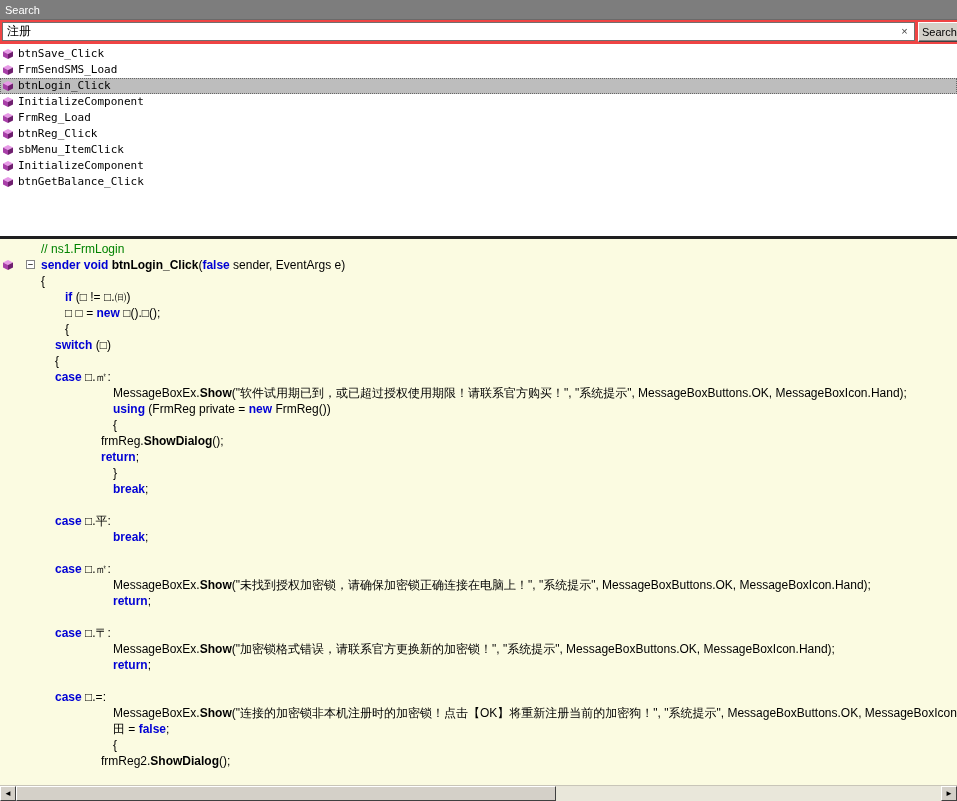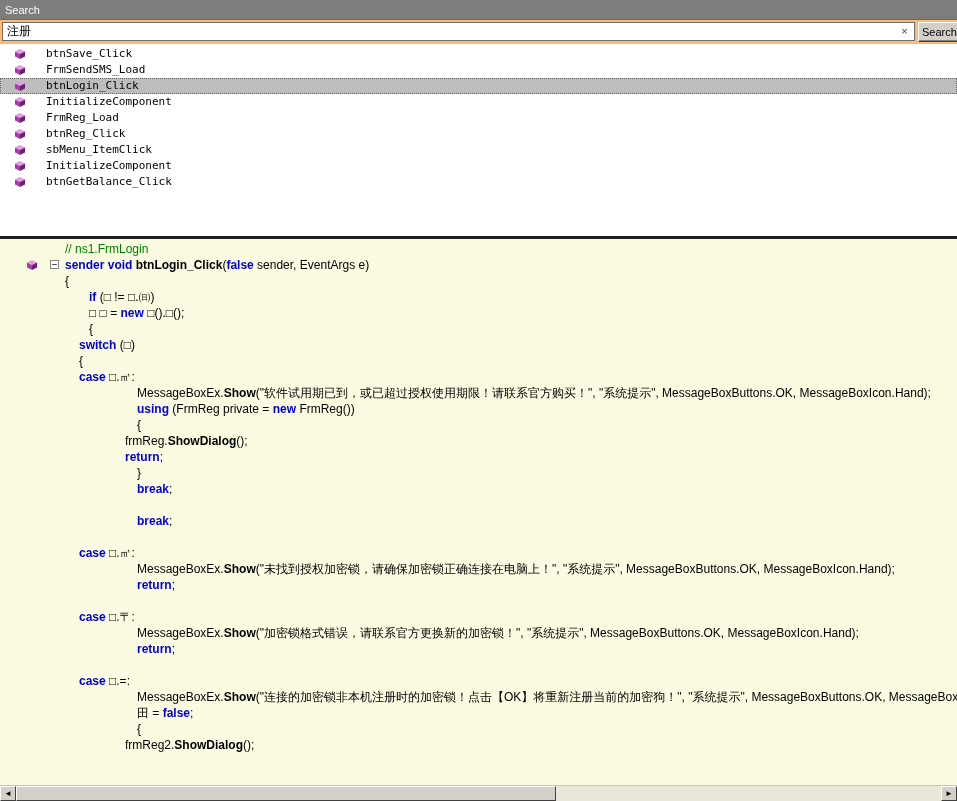--- a/index.html
+++ b/index.html
@@ -10,21 +10,21 @@
     -webkit-font-smoothing:none;
   }
   
   .titlebar{
     position:absolute;left:0;top:0;width:957px;height:20px;
     background:#7d7d7d;border-bottom:1px solid #6a6a6a;
     color:#ffffff;font-size:11px;line-height:20px;padding-left:5px;
     box-sizing:border-box;
   }
   
-  .searchrow{position:absolute;left:0;top:20px;width:957px;height:24px;background:#fdba74;}
+  .searchrow{position:absolute;left:0;top:20px;width:957px;height:24px;background:#ef4444;}
   .searchbox{
     position:absolute;left:2px;top:2px;width:913px;height:19px;
     background:#ffffff;border:1px solid #707070;box-sizing:border-box;
   }
   .searchbox input{
     position:absolute;left:0;top:0;width:100%;height:100%;
     border:none;outline:none;padding:0 14px 0 4px;box-sizing:border-box;
     font-family:"Liberation Sans","DejaVu Sans",sans-serif;font-size:12px;color:#000;
     background:transparent;
   }
@@ -39,37 +39,37 @@
     box-shadow:inset -1px -1px 0 #808080;
     font-family:"Liberation Sans","DejaVu Sans",sans-serif;
   }
   
   .results{
     position:absolute;left:0;top:44px;width:957px;height:192px;background:#ffffff;
     padding-top:2px;box-sizing:border-box;overflow:hidden;
   }
   .item{
     height:16px;line-height:16px;display:flex;align-items:center;
-    padding-left:15px;gap:21px;white-space:nowrap;
+    padding-left:3px;gap:5px;white-space:nowrap;
   }
   .item .lbl{
     font-family:"DejaVu Sans Mono","Liberation Mono",monospace;
     font-size:11px;color:#000;
   }
   .item.selected{background:#bdbdbd;outline:1px dotted #666;outline-offset:-1px;}
   
   .splitter{position:absolute;left:0;top:236px;width:957px;height:3px;background:#1f1f1f;cursor:row-resize;}
   
   .codepane{
     position:absolute;left:0;top:239px;width:957px;height:562px;
     background:#fbfbe1;overflow:hidden;
   }
   .code{
     position:absolute;left:0;top:2px;right:0;bottom:16px;overflow:hidden;
-    font-family:"Liberation Sans","DejaVu Sans",sans-serif;font-size:12px;margin-left:24px;
+    font-family:"Liberation Sans","DejaVu Sans",sans-serif;font-size:12px;
   }
   .cl{height:16px;line-height:16px;position:relative;white-space:pre;overflow:hidden;}
   .ind0{padding-left:41px}.ind1{padding-left:65px}.ind2{padding-left:55px}
   .ind3{padding-left:113px}.ind4{padding-left:101px}
   .kw{color:#0000d4;font-weight:bold;}
   .cm{color:#008200;}
   .bd{color:#000;font-weight:bold;}
   .pl{color:#000;}
   .fold{
     position:absolute;left:26px;top:3px;width:9px;height:9px;box-sizing:border-box;
@@ -203,20 +203,21 @@
       <div class="cl ind2"><span class="pl">{</span></div>
       <div class="cl ind2"><span class="kw">case</span><span class="pl"> □.㎡:</span></div>
       <div class="cl ind3"><span class="pl">MessageBoxEx.</span><span class="bd">Show</span><span class="pl">("软件试用期已到，或已超过授权使用期限！请联系官方购买！", "系统提示", MessageBoxButtons.OK, MessageBoxIcon.Hand);</span></div>
       <div class="cl ind3"><span class="kw">using</span><span class="pl"> (FrmReg private = </span><span class="kw">new</span><span class="pl"> FrmReg())</span></div>
       <div class="cl ind3"><span class="pl">{</span></div>
       <div class="cl ind4"><span class="pl">frmReg.</span><span class="bd">ShowDialog</span><span class="pl">();</span></div>
       <div class="cl ind4"><span class="kw">return</span><span class="pl">;</span></div>
       <div class="cl ind3"><span class="pl">}</span></div>
       <div class="cl ind3"><span class="kw">break</span><span class="pl">;</span></div>
       <div class="cl ind0"><span class="pl">&nbsp;</span></div>
+      <div class="cl ind2"><span class="kw">case</span><span class="pl"> □.平:</span></div>
       <div class="cl ind3"><span class="kw">break</span><span class="pl">;</span></div>
       <div class="cl ind0"><span class="pl">&nbsp;</span></div>
       <div class="cl ind2"><span class="kw">case</span><span class="pl"> □.㎡:</span></div>
       <div class="cl ind3"><span class="pl">MessageBoxEx.</span><span class="bd">Show</span><span class="pl">("未找到授权加密锁，请确保加密锁正确连接在电脑上！", "系统提示", MessageBoxButtons.OK, MessageBoxIcon.Hand);</span></div>
       <div class="cl ind3"><span class="kw">return</span><span class="pl">;</span></div>
       <div class="cl ind0"><span class="pl">&nbsp;</span></div>
       <div class="cl ind2"><span class="kw">case</span><span class="pl"> □.〒:</span></div>
       <div class="cl ind3"><span class="pl">MessageBoxEx.</span><span class="bd">Show</span><span class="pl">("加密锁格式错误，请联系官方更换新的加密锁！", "系统提示", MessageBoxButtons.OK, MessageBoxIcon.Hand);</span></div>
       <div class="cl ind3"><span class="kw">return</span><span class="pl">;</span></div>
       <div class="cl ind0"><span class="pl">&nbsp;</span></div>

